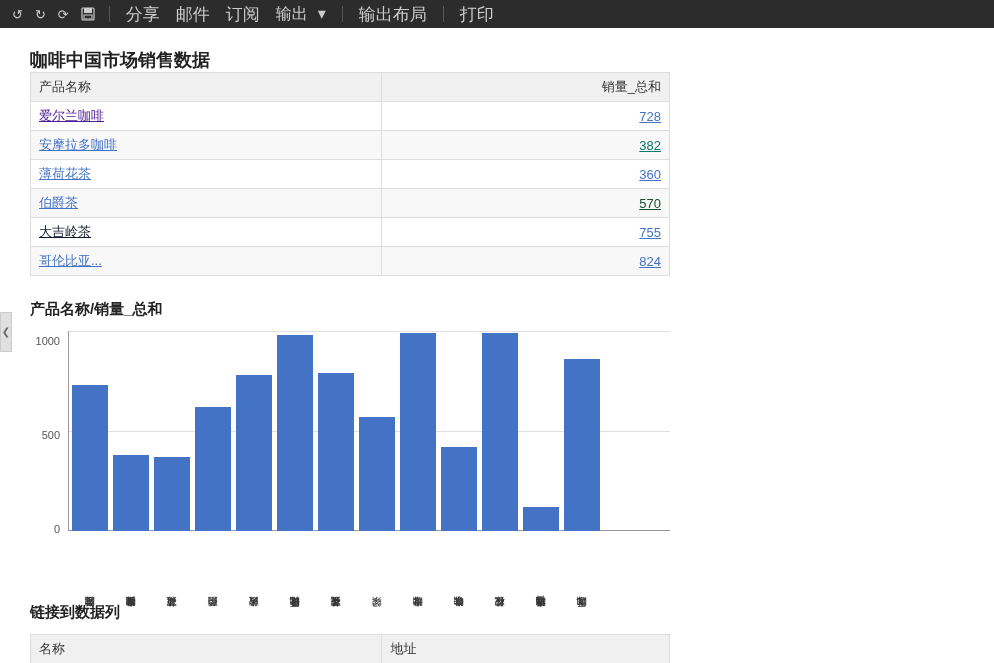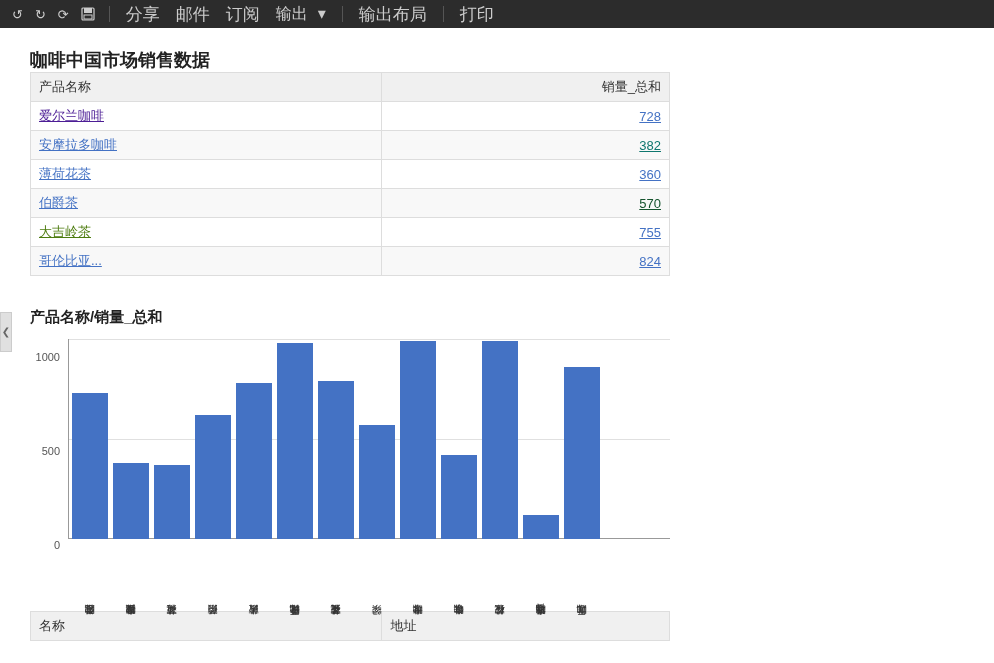--- a/index.html
+++ b/index.html
@@ -61,21 +61,21 @@
     .report-title {
       font-size: 18px;
       font-weight: bold;
       color: #222;
     }
 
     
     .data-table {
       width: 100%;
       border-collapse: collapse;
-      margin-bottom: 32px;
+      margin-bottom: 24px;
       max-width: 640px;
     }
     .data-table th {
       background: #f0f0f0;
       border: 1px solid #ddd;
       padding: 5px 8px;
       text-align: left;
       font-weight: normal;
       color: #333;
     }
@@ -192,36 +192,36 @@
         </tr>
         <tr>
           <td><span style="color: rgb(68, 114, 196); text-decoration: underline; cursor: pointer;">薄荷花茶</span></td>
           <td class="right"><span style="color: rgb(68, 114, 196); text-decoration: underline;">360</span></td>
         </tr>
         <tr>
           <td><span style="color: rgb(68, 114, 196); text-decoration: underline; cursor: pointer;">伯爵茶</span></td>
           <td class="right"><span style="color: #14532d; text-decoration: underline;">570</span></td>
         </tr>
         <tr>
-          <td><span style="color: #4d7c0f; text-decoration: underline; cursor: pointer;">大吉岭茶</span></td>
+          <td><span style="color: #0f172a; text-decoration: underline; cursor: pointer;">大吉岭茶</span></td>
           <td class="right"><span style="color: rgb(68, 114, 196); text-decoration: underline;">755</span></td>
         </tr>
         <tr>
           <td><span style="color: rgb(68, 114, 196); text-decoration: underline; cursor: pointer;">哥伦比亚...</span></td>
           <td class="right"><span style="color: rgb(68, 114, 196); text-decoration: underline;">824</span></td>
         </tr>
       </tbody>
   </table>
 
   <div class="section-title">产品名称/销量_总和</div>
 
   <div class="chart-container">
     <div style="position:relative; height:240px;">
 
-      <div style="position:absolute; left:0; top:12px; height:200px; display:flex; flex-direction:column; justify-content:space-between; width:35px; text-align:right; padding-right:5px;">
+      <div style="position:absolute; left:0; top:4px; height:200px; display:flex; flex-direction:column; justify-content:space-between; width:35px; text-align:right; padding-right:5px;">
         <span style="font-size:11px; color:#555;">1000</span>
         <span style="font-size:11px; color:#555;">500</span>
         <span style="font-size:11px; color:#555;">0</span>
       </div>
 
       <div style="position:absolute; left:38px; right:0; top:0; height:1px; background:#e0e0e0;"></div>
       <div style="position:absolute; left:38px; right:0; top:100px; height:1px; background:#e0e0e0;"></div>
 
       <div style="position:absolute; left:38px; top:0; width:1px; height:200px; background:#999;"></div>
       <div style="position:absolute; left:38px; right:0; top:199px; height:1px; background:#999;"></div>
@@ -253,20 +253,21 @@
           <div style="flex: 1 1 0%; font-size: 10px; color: rgb(51, 51, 51); writing-mode: vertical-rl; text-orientation: mixed; transform: rotate(180deg); display: flex; align-items: center; justify-content: flex-start; height: 80px; min-width: 18px; max-width: 36px; overflow: hidden;">绿茶</div>
           <div style="flex: 1 1 0%; font-size: 10px; color: rgb(51, 51, 51); writing-mode: vertical-rl; text-orientation: mixed; transform: rotate(180deg); display: flex; align-items: center; justify-content: flex-start; height: 80px; min-width: 18px; max-width: 36px; overflow: hidden;">摩卡咖啡</div>
           <div style="flex: 1 1 0%; font-size: 10px; color: rgb(51, 51, 51); writing-mode: vertical-rl; text-orientation: mixed; transform: rotate(180deg); display: flex; align-items: center; justify-content: flex-start; height: 80px; min-width: 18px; max-width: 36px; overflow: hidden;">拿铁咖啡</div>
           <div style="flex: 1 1 0%; font-size: 10px; color: rgb(51, 51, 51); writing-mode: vertical-rl; text-orientation: mixed; transform: rotate(180deg); display: flex; align-items: center; justify-content: flex-start; height: 80px; min-width: 18px; max-width: 36px; overflow: hidden;">柠檬花茶</div>
           <div style="flex: 1 1 0%; font-size: 10px; color: rgb(51, 51, 51); writing-mode: vertical-rl; text-orientation: mixed; transform: rotate(180deg); display: flex; align-items: center; justify-content: flex-start; height: 80px; min-width: 18px; max-width: 36px; overflow: hidden;">普通农场咖啡</div>
           <div style="flex: 1 1 0%; font-size: 10px; color: rgb(51, 51, 51); writing-mode: vertical-rl; text-orientation: mixed; transform: rotate(180deg); display: flex; align-items: center; justify-content: flex-start; height: 80px; min-width: 18px; max-width: 36px; overflow: hidden;">无加咖啡</div>
         </div>
     </div>
   </div>
 
+  <div class="section-title" style="margin-top: 8px;">链接到数据列</div>
   <table class="links-table">
     <thead>
       <tr>
         <th style="width:55%">名称</th>
         <th style="width:45%">地址</th>
       </tr>
     </thead>
 
   </table>
 

